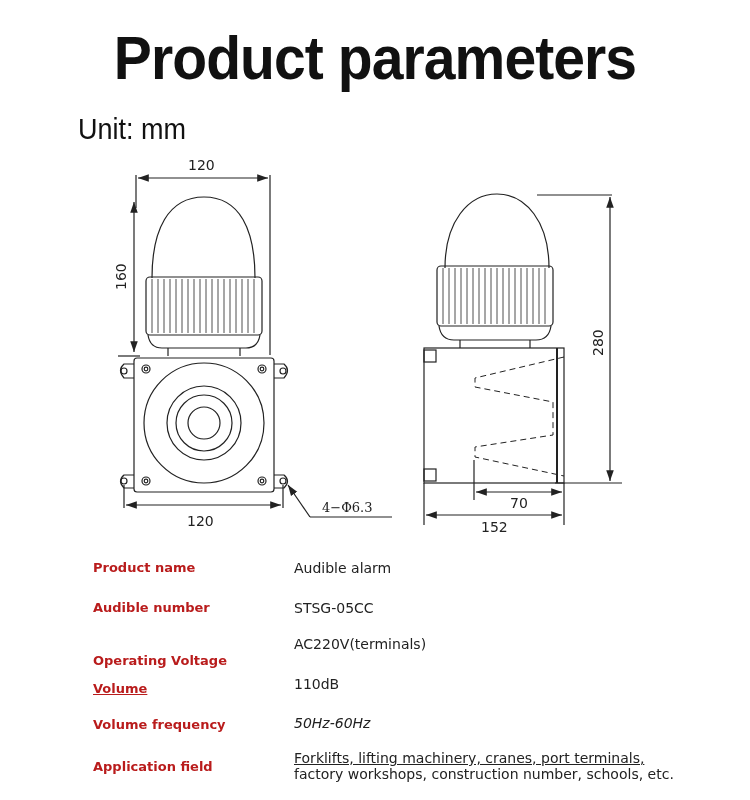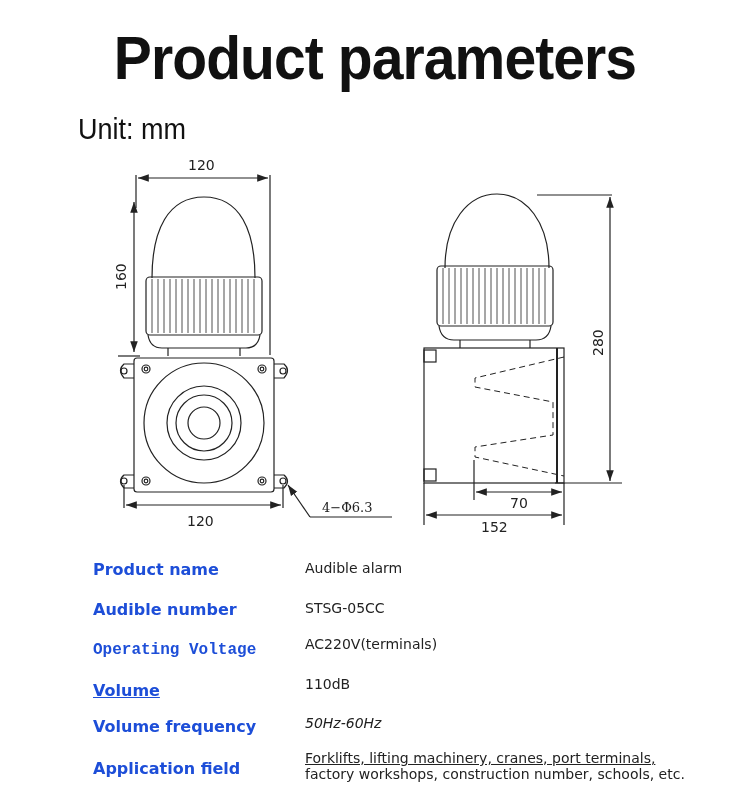--- a/index.html
+++ b/index.html
@@ -12,22 +12,22 @@
   }
   .unit {
     position:absolute; left:78px; top:112px; font-family:"Liberation Sans", sans-serif;
     font-size:30px; color:#111; transform:scaleX(0.9); transform-origin:left center;
   }
   svg.drawing { position:absolute; left:0; top:150px; }
   .dimtxt { font-family:"DejaVu Sans", sans-serif; font-size:14px; fill:#222; }
   .serif { font-family:"DejaVu Serif", serif; font-size:13px; fill:#222; }
   .params { position:absolute; left:93px; top:555px; width:620px; }
   .row { position:absolute; left:0; width:620px; }
-  .label { position:absolute; left:0; font-size:16px; font-weight:bold; color:#1d4ed8; }
-  .value { position:absolute; left:212px; font-size:14px; color:#222; line-height:16px; }
+  .label { position:absolute; left:0; font-size:13px; font-weight:bold; color:#b91c1c; }
+  .value { position:absolute; left:201px; font-size:14px; color:#222; line-height:16px; }
 </style>
 </head>
 <body>
 
 <div class="title">Product parameters</div>
 <div class="unit">Unit: mm</div>
 
 <svg class="drawing" width="750" height="400" viewBox="0 150 750 400" stroke="#222" fill="none" stroke-width="1.2">
   <defs>
     <marker id="arr" viewBox="0 0 10 10" refX="10" refY="5" markerWidth="9" markerHeight="9" orient="auto-start-reverse">
@@ -163,21 +163,21 @@
 <div class="params">
   <div class="row" style="top:5px;">
     <span class="label">Product name</span>
     <span class="value">Audible alarm</span>
   </div>
   <div class="row" style="top:45px;">
     <span class="label">Audible number</span>
     <span class="value">STSG-05CC</span>
   </div>
   <div class="row" style="top:84px;">
-    <span class="label" style="top:2px;font-family:Liberation Mono, monospace;">Operating Voltage</span>
+    <span class="label" style="top:14px;">Operating Voltage</span>
     <span class="value" style="top:-3px;">AC220V(terminals)</span>
   </div>
   <div class="row" style="top:124px;">
     <span class="label" style="top:2px;text-decoration:underline;">Volume</span>
     <span class="value" style="top:-3px;">110dB</span>
   </div>
   <div class="row" style="top:162px;">
     <span class="label">Volume frequency</span>
     <span class="value" style="top:-2px;font-style:italic;">50Hz-60Hz</span>
   </div>

